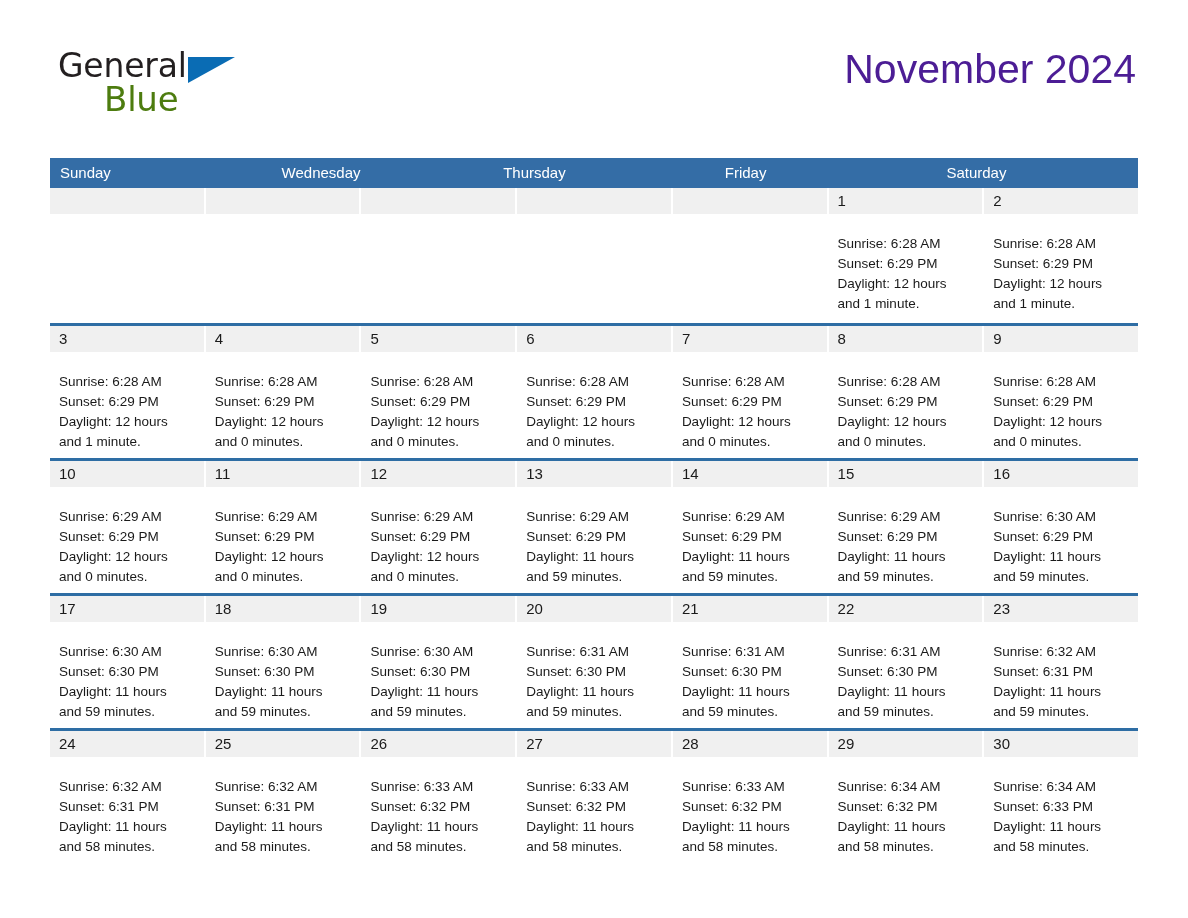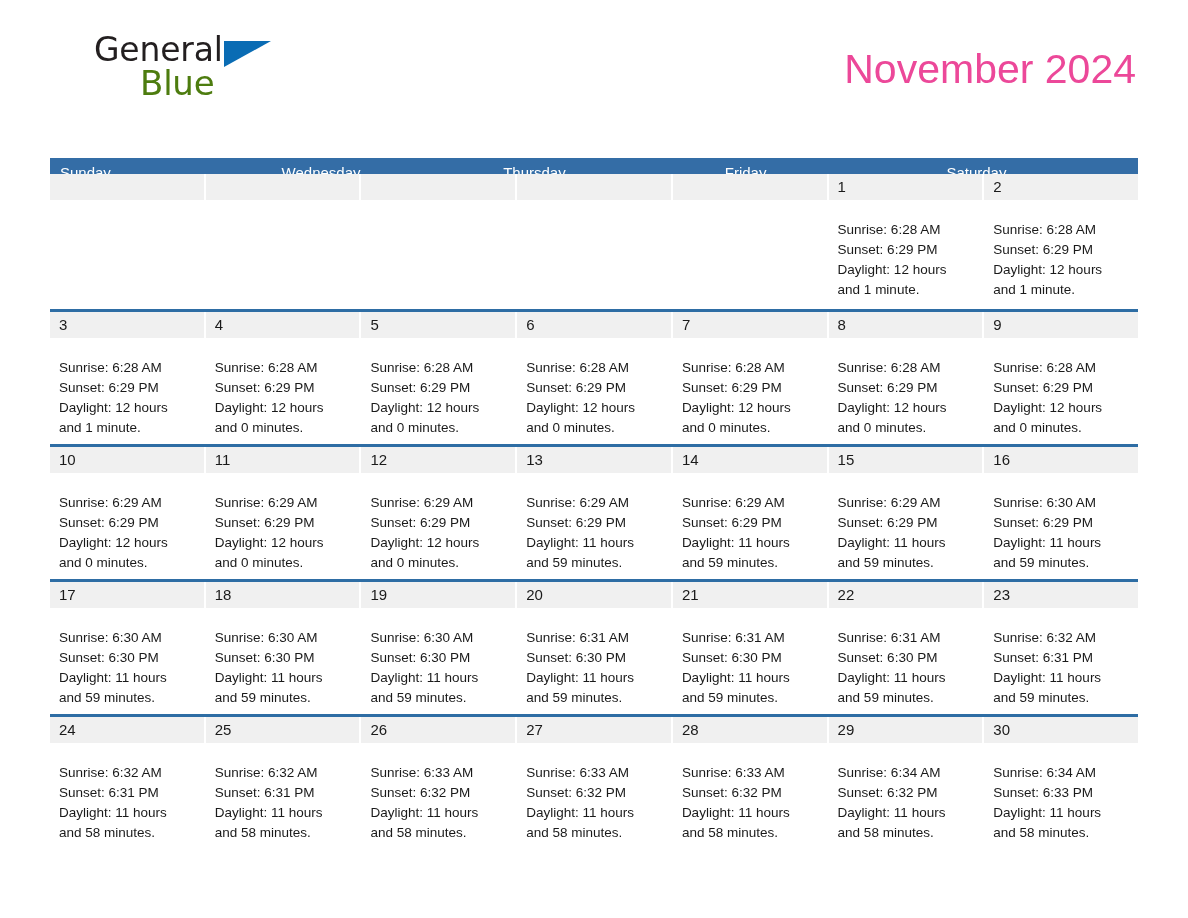--- a/index.html
+++ b/index.html
@@ -27,25 +27,24 @@
   .header {
     position: relative;
     height: 118px;
     padding: 0 52px;
     box-sizing: border-box;
   }
 
   .brand {
     position: absolute;
     left: 58px;
-    top: 32px;
+    top: 48px;
     width: 260px;
     height: 72px;
     user-select: none;
-    margin-left: 36px;
   }
   .brand-line1 {
     position: relative;
     height: 36px;
     line-height: 36px;
     font-size: 33px;
     color: #231f20;
     font-family: "DejaVu Sans", sans-serif;
     letter-spacing: -0.2px;
     white-space: nowrap;
@@ -74,21 +73,21 @@
 
   .titles {
     position: absolute;
     right: 52px;
     top: 44px;
     text-align: right;
   }
   .cal-title {
     font-size: 41px;
     line-height: 50px;
-    color: #ec4899;
+    color: #4c1d95;
     font-weight: normal;
     white-space: nowrap;
   }
   .cal-subtitle {
     margin-top: 8px;
     font-size: 25px;
     line-height: 30px;
     color: #1a1a1a;
     font-weight: normal;
     white-space: nowrap;
@@ -98,21 +97,21 @@
   .calendar {
     position: absolute;
     left: 50px;
     top: 158px;
     width: 1088px;
   }
 
   .dow-row {
     display: flex;
     background: #346DA6;
-    height: 16px;
+    height: 30px;
     gap: 20px;
   }
   .dow-cell {
     flex: 1 1 0;
     color: #ffffff;
     font-size: 15px;
     line-height: 30px;
     padding-left: 10px;
     box-sizing: border-box;
     white-space: nowrap;

